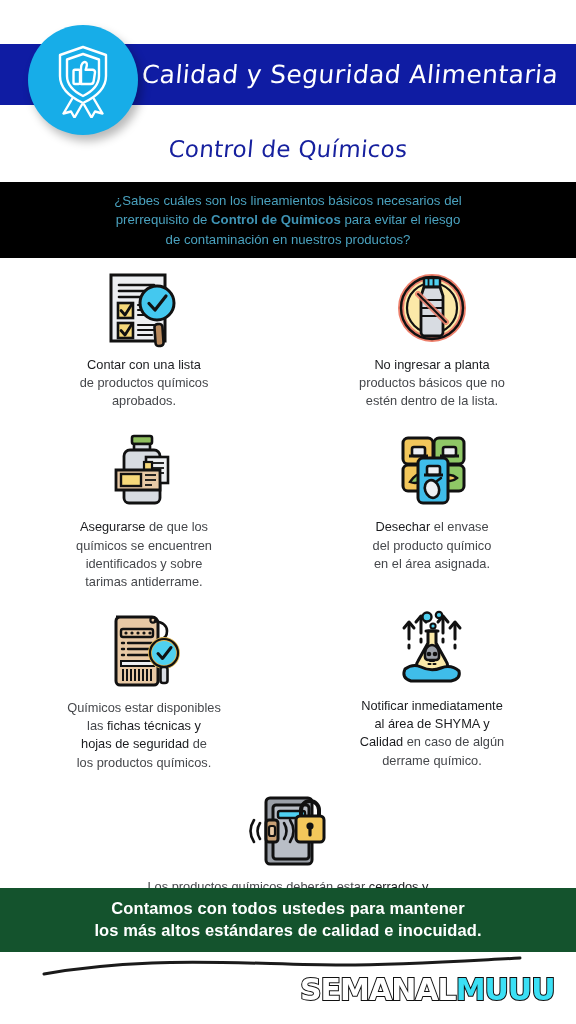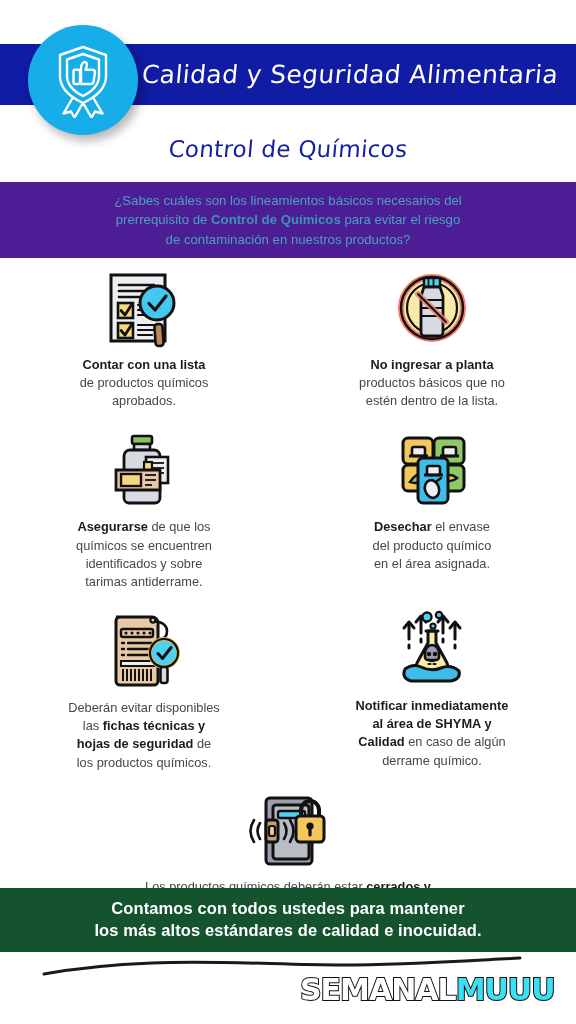--- a/index.html
+++ b/index.html
@@ -36,21 +36,21 @@
     position:absolute;left:0;top:128px;width:576px;height:42px;
     display:flex;align-items:center;justify-content:center;
     color:#16209E;font-size:23px;letter-spacing:.3px;
     font-family:"DejaVu Sans", sans-serif;
     transform:skewX(-5deg);
   }
 
   
   .intro-band{
     position:absolute;left:0;top:182px;width:576px;height:76px;
-    background:#4c1d95;
+    background:#000000;
     display:flex;align-items:center;justify-content:center;
   }
   .intro-text{
     width:480px;text-align:center;color:#4AA2BF;
     font-size:13.2px;line-height:1.45;font-weight:400;
   }
   .intro-text b{color:#3E93B4;font-weight:700;}
 
   
   .items{position:absolute;left:0;top:262px;width:576px;}
@@ -58,21 +58,21 @@
   .cell{width:288px;box-sizing:border-box;padding:0 14px;text-align:center;}
   .cell.wide{width:576px;padding:0 60px;}
   .icon-wrap{
     height:84px;display:flex;align-items:flex-end;justify-content:center;
     margin-bottom:6px;
   }
   .caption{
     color:#45474B;font-size:12.8px;line-height:1.42;
     font-family:"Liberation Sans", sans-serif;
   }
-  .caption b{color:#1B1C1F;font-weight:700;}
+  .caption b{color:#1B1C1F;font-weight:400;}
 
   .r1 .cell{padding-top:4px;}
   .row-gap-a{height:18px;}
   .row-gap-b{height:16px;}
 
   .cell-notificar{padding-top:0;}
   .cell-fichas .icon-wrap{height:86px;}
 
   
   .footer-band{
@@ -305,21 +305,21 @@
             <circle cx="51" cy="9" r="2.6" fill="none" stroke="#111" stroke-width="2.2"></circle>
             <path d="M53 10 q12 2 12 10 q0 7 -6 8" fill="none" stroke="#111" stroke-width="2.6" stroke-linecap="round"></path>
             <circle cx="62" cy="42" r="14" fill="#4FD0F0" stroke="#111" stroke-width="3"></circle>
             <circle cx="62" cy="42" r="14" fill="none" stroke="#F3C75B" stroke-width="4" opacity=".9"></circle>
             <circle cx="62" cy="42" r="14" fill="none" stroke="#111" stroke-width="2.2"></circle>
             <path d="M56 42.5 L60.5 47.5 L69 36.5" fill="none" stroke="#111" stroke-width="3" stroke-linecap="round" stroke-linejoin="round"></path>
             <rect x="58.5" y="56" width="7" height="16" rx="2.5" fill="#D8DCE2" stroke="#111" stroke-width="2.6"></rect>
           </svg>
         </div>
         <div class="caption">
-          <span>Deberán evitar disponibles</span><br>
+          <span>Químicos estar disponibles</span><br>
           <span>las </span><b>fichas técnicas y</b><br>
           <b>hojas de seguridad</b><span> de</span><br>
           <span>los productos químicos.</span>
         </div>
       </div>
 
       <div class="cell cell-notificar">
         <div class="icon-wrap">
           <svg width="90" height="82" viewBox="0 0 90 82">
             <g stroke="#111" stroke-width="3" stroke-linecap="round" fill="none">

